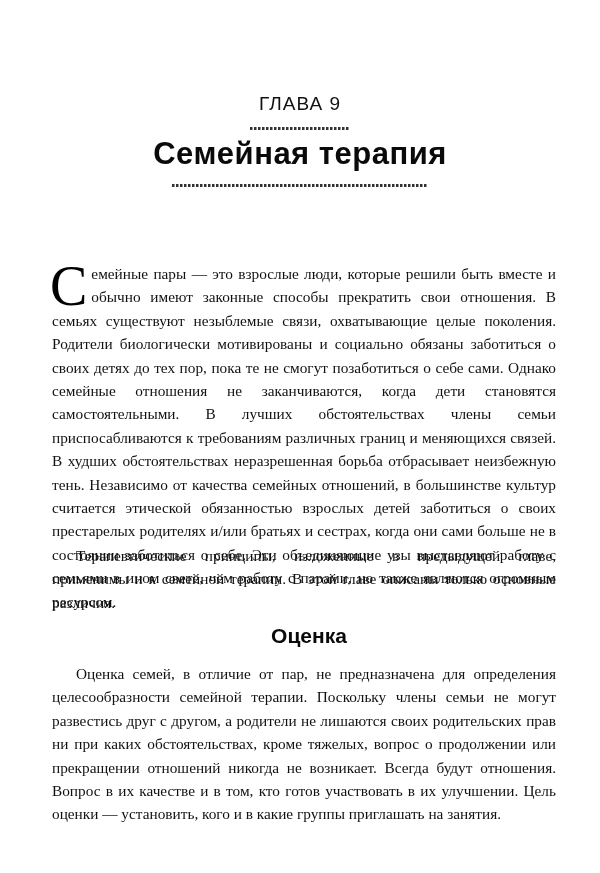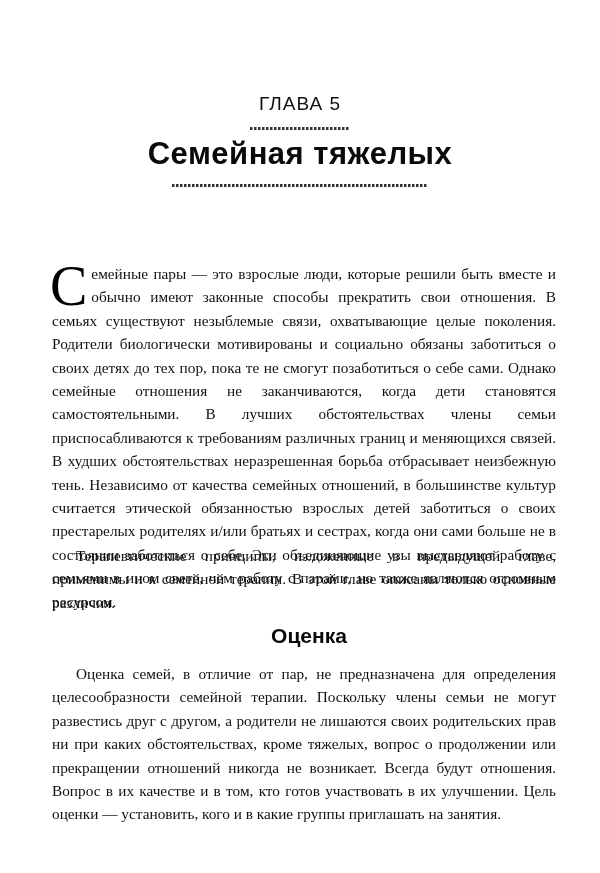--- a/index.html
+++ b/index.html
@@ -37,23 +37,23 @@
       position: absolute; top: 624px; left: 9px; width: 600px; text-align: center;
       font-family: "Liberation Sans", sans-serif; font-size: 21px; font-weight: bold; color: #0a0a0a;
     }
     .para3 { top: 662px; text-indent: 24px; font-family: Liberation Serif, serif; }
     p { margin: 0; }
   </style>
 </head>
 <body>
 
 <div class="page">
-  <div class="chapter-label">ГЛАВА 5</div>
+  <div class="chapter-label">ГЛАВА 9</div>
   <div class="rule-short"></div>
-  <h1 class="chapter-title" style="margin:0;">Семейная тяжелых</h1>
+  <h1 class="chapter-title" style="margin:0;">Семейная терапия</h1>
   <div class="rule-long"></div>
 
   <div class="body-text para1">
     <span class="dropcap">С</span>
     <span>емейные пары — это взрослые люди, которые решили быть вместе и обычно имеют законные способы прекратить свои отношения. В семьях существуют незыблемые связи, охватывающие целые поколения. Родители биологически мотивированы и социально обязаны заботиться о своих детях до тех пор, пока те не смогут позаботиться о себе сами. Однако семейные отношения не заканчиваются, когда дети становятся самостоятельными. В лучших обстоятельствах члены семьи приспосабливаются к требованиям различных границ и меняющихся связей. В худших обстоятельствах неразрешенная борьба отбрасывает неизбежную тень. Независимо от качества семейных отношений, в большинстве культур считается этической обязанностью взрослых детей заботиться о своих престарелых родителях и/или братьях и сестрах, когда они сами больше не в состоянии заботиться о себе. Эти объединяющие узы выставляют работу с семьями в ином свете, чем работу с парами, но также являются огромным ресурсом.</span>
   </div>
 
   <p class="body-text para2">Терапевтические принципы, изложенные в предыдущей главе, применимы и к семейной терапии. В этой главе описаны только основные различия.</p>
 
   <h2 class="section-title" style="margin:0;">Оценка</h2>

